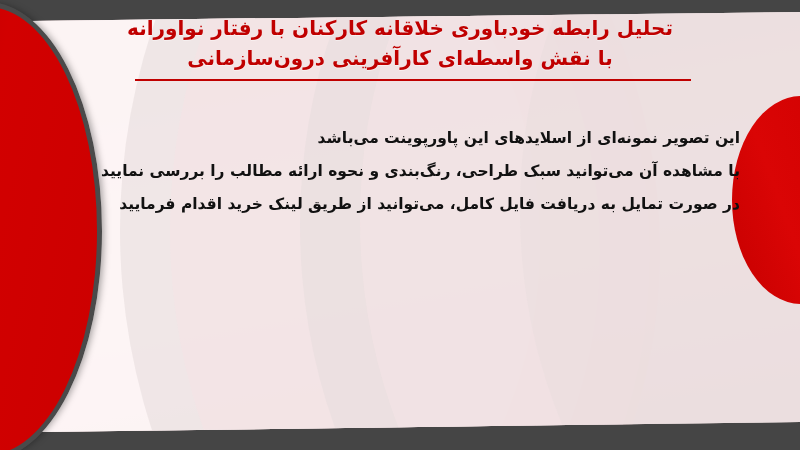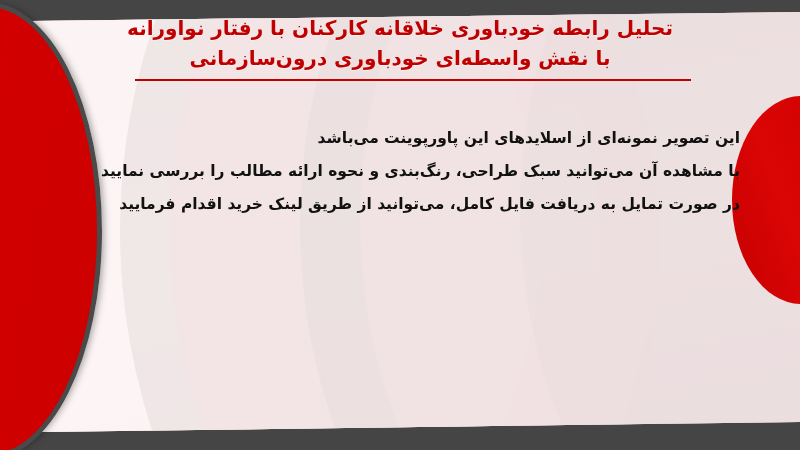--- a/index.html
+++ b/index.html
@@ -112,21 +112,21 @@
       <div class="band b5"></div>
       <div class="band b6"></div>
       <div class="band b7"></div>
       <div class="band b8"></div>
       <div class="band b9"></div>
 
       <div class="ellipse ellipse-right"></div>
 
       <div class="title">
         <span class="tline">تحلیل رابطه خودباوری خلاقانه کارکنان با رفتار نوآورانه</span>
-        <span class="tline">با نقش واسطه‌ای خودباوری درون‌سازمانی</span>
+        <span class="tline">با نقش واسطه‌ای کارآفرینی درون‌سازمانی</span>
       </div>
       <div class="title-rule"></div>
 
       <div class="body">
         <span class="bline">این تصویر نمونه‌ای از اسلایدهای این پاورپوینت می‌باشد</span>
         <span class="bline">با مشاهده آن می‌توانید سبک طراحی، رنگ‌بندی و نحوه ارائه مطالب را بررسی نمایید</span>
         <span class="bline">در صورت تمایل به دریافت فایل کامل، می‌توانید از طریق لینک خرید اقدام فرمایید</span>
       </div>
 
     </div>

